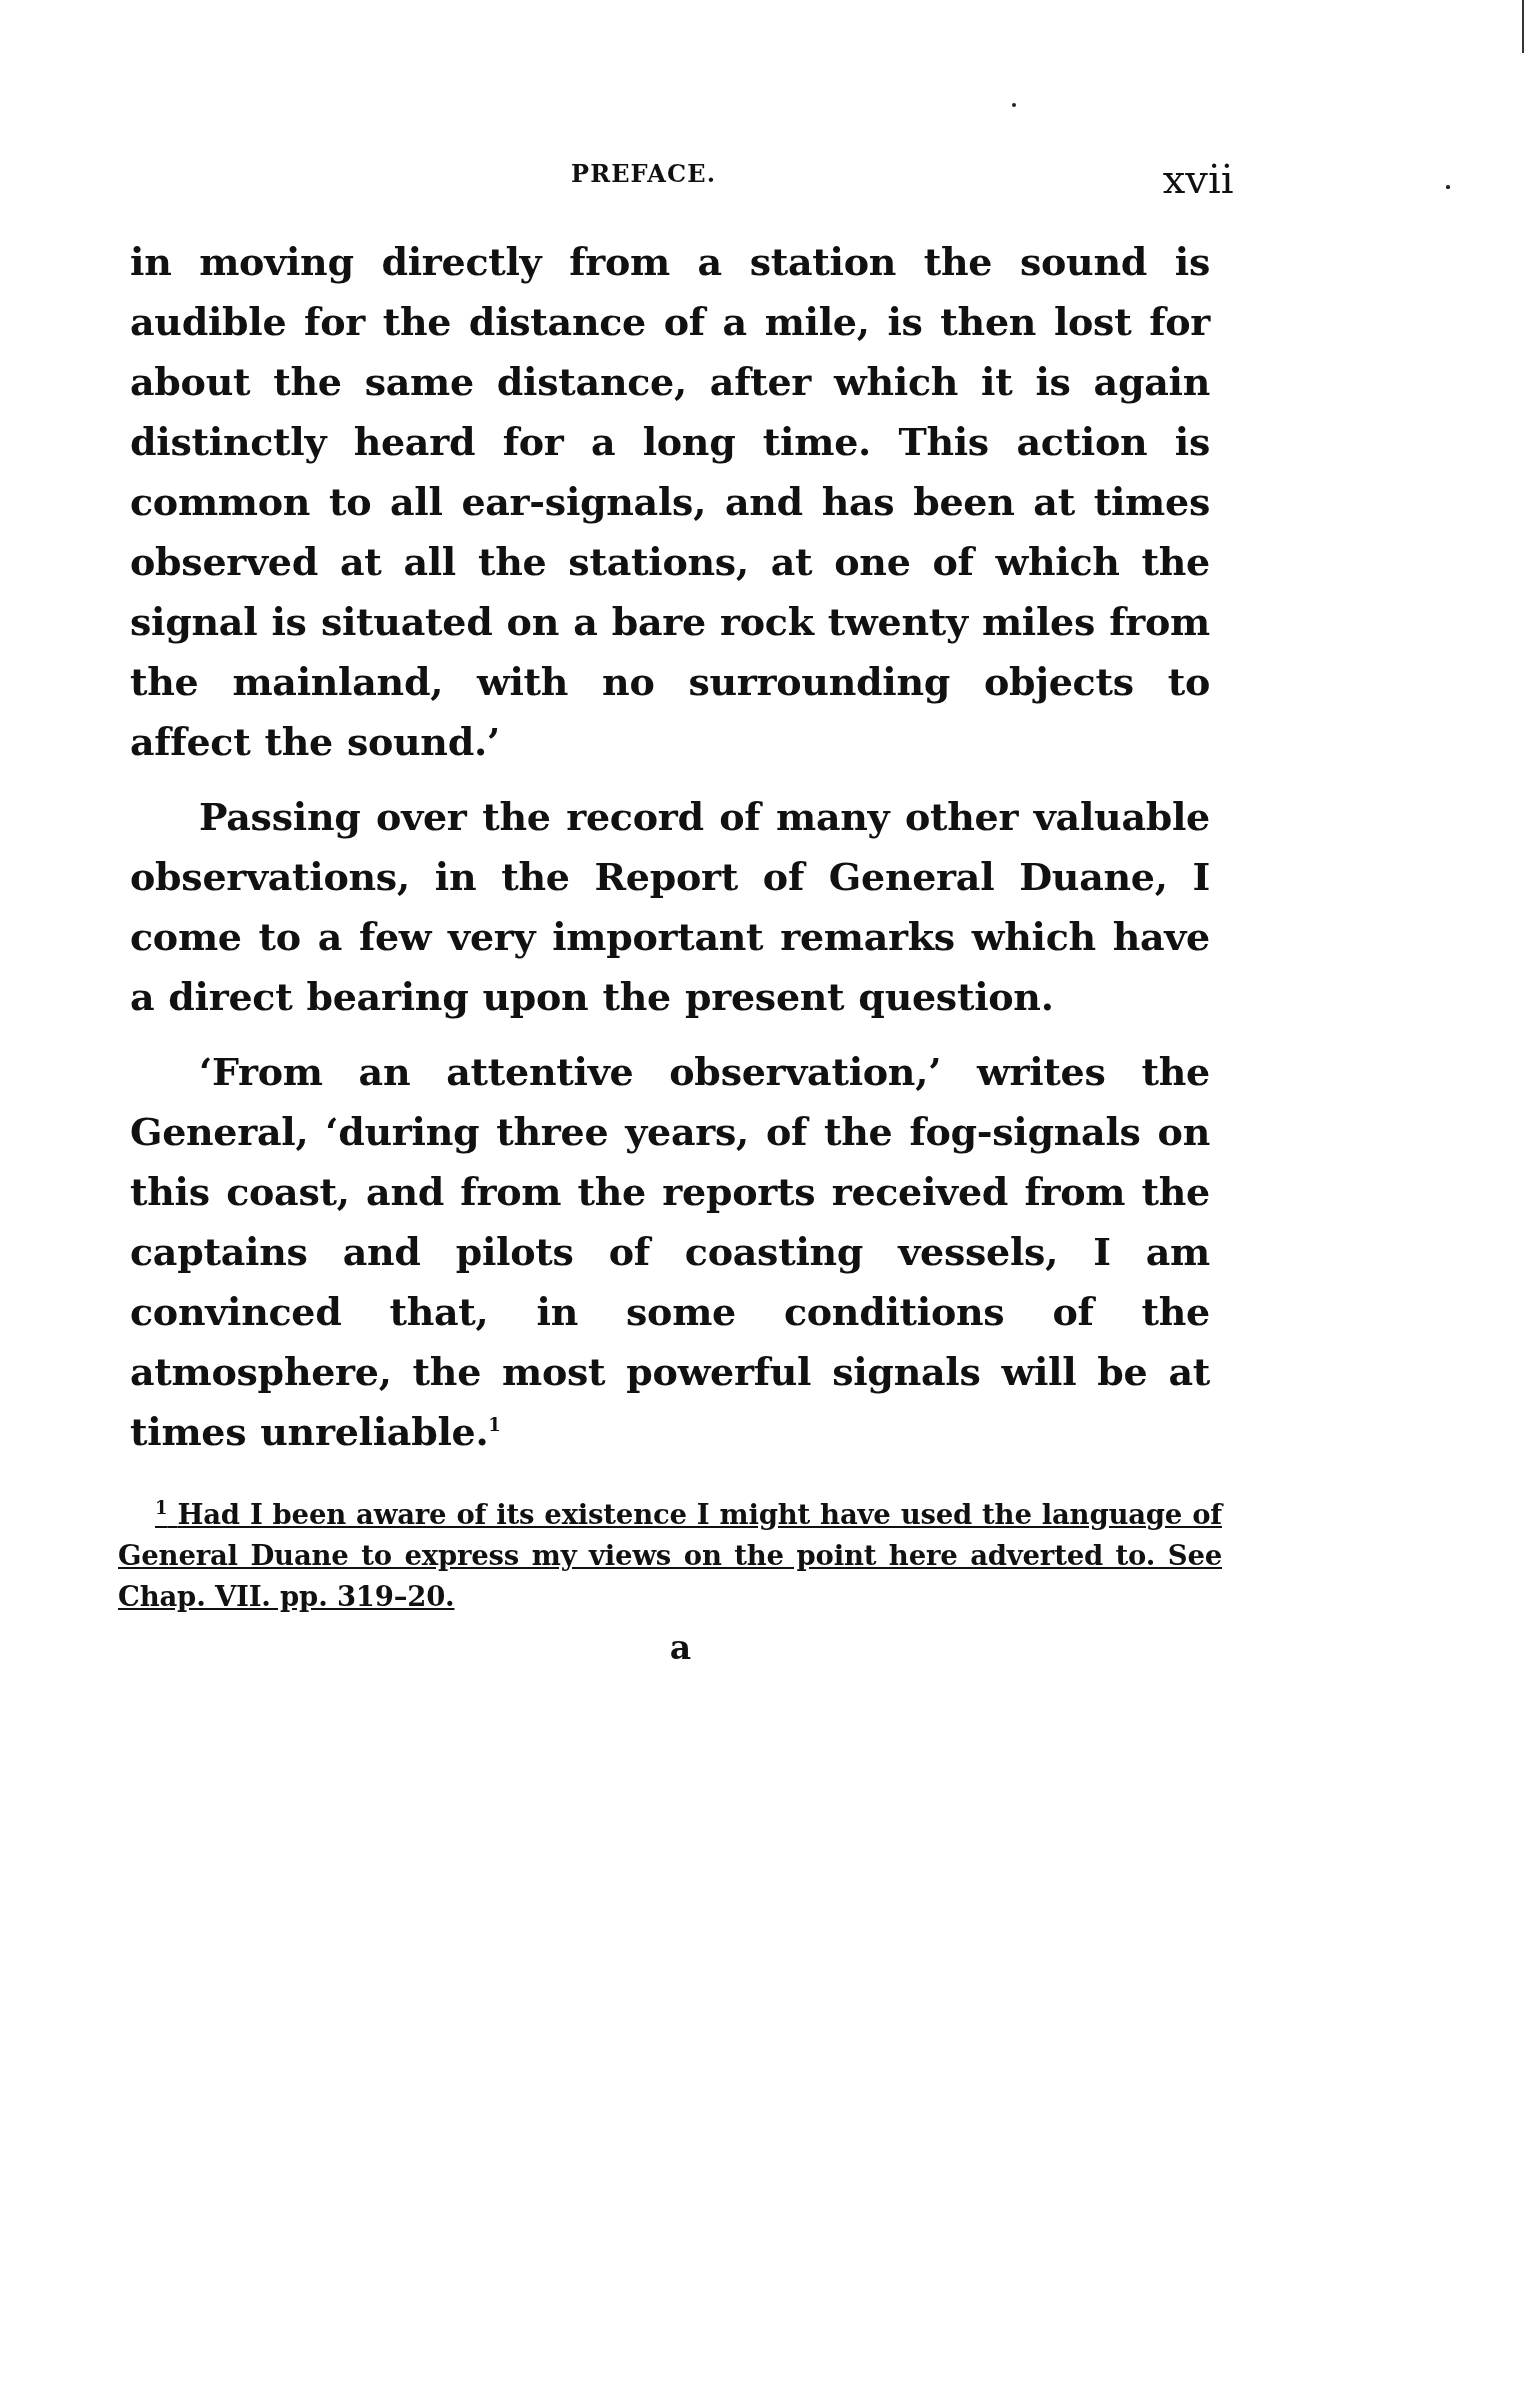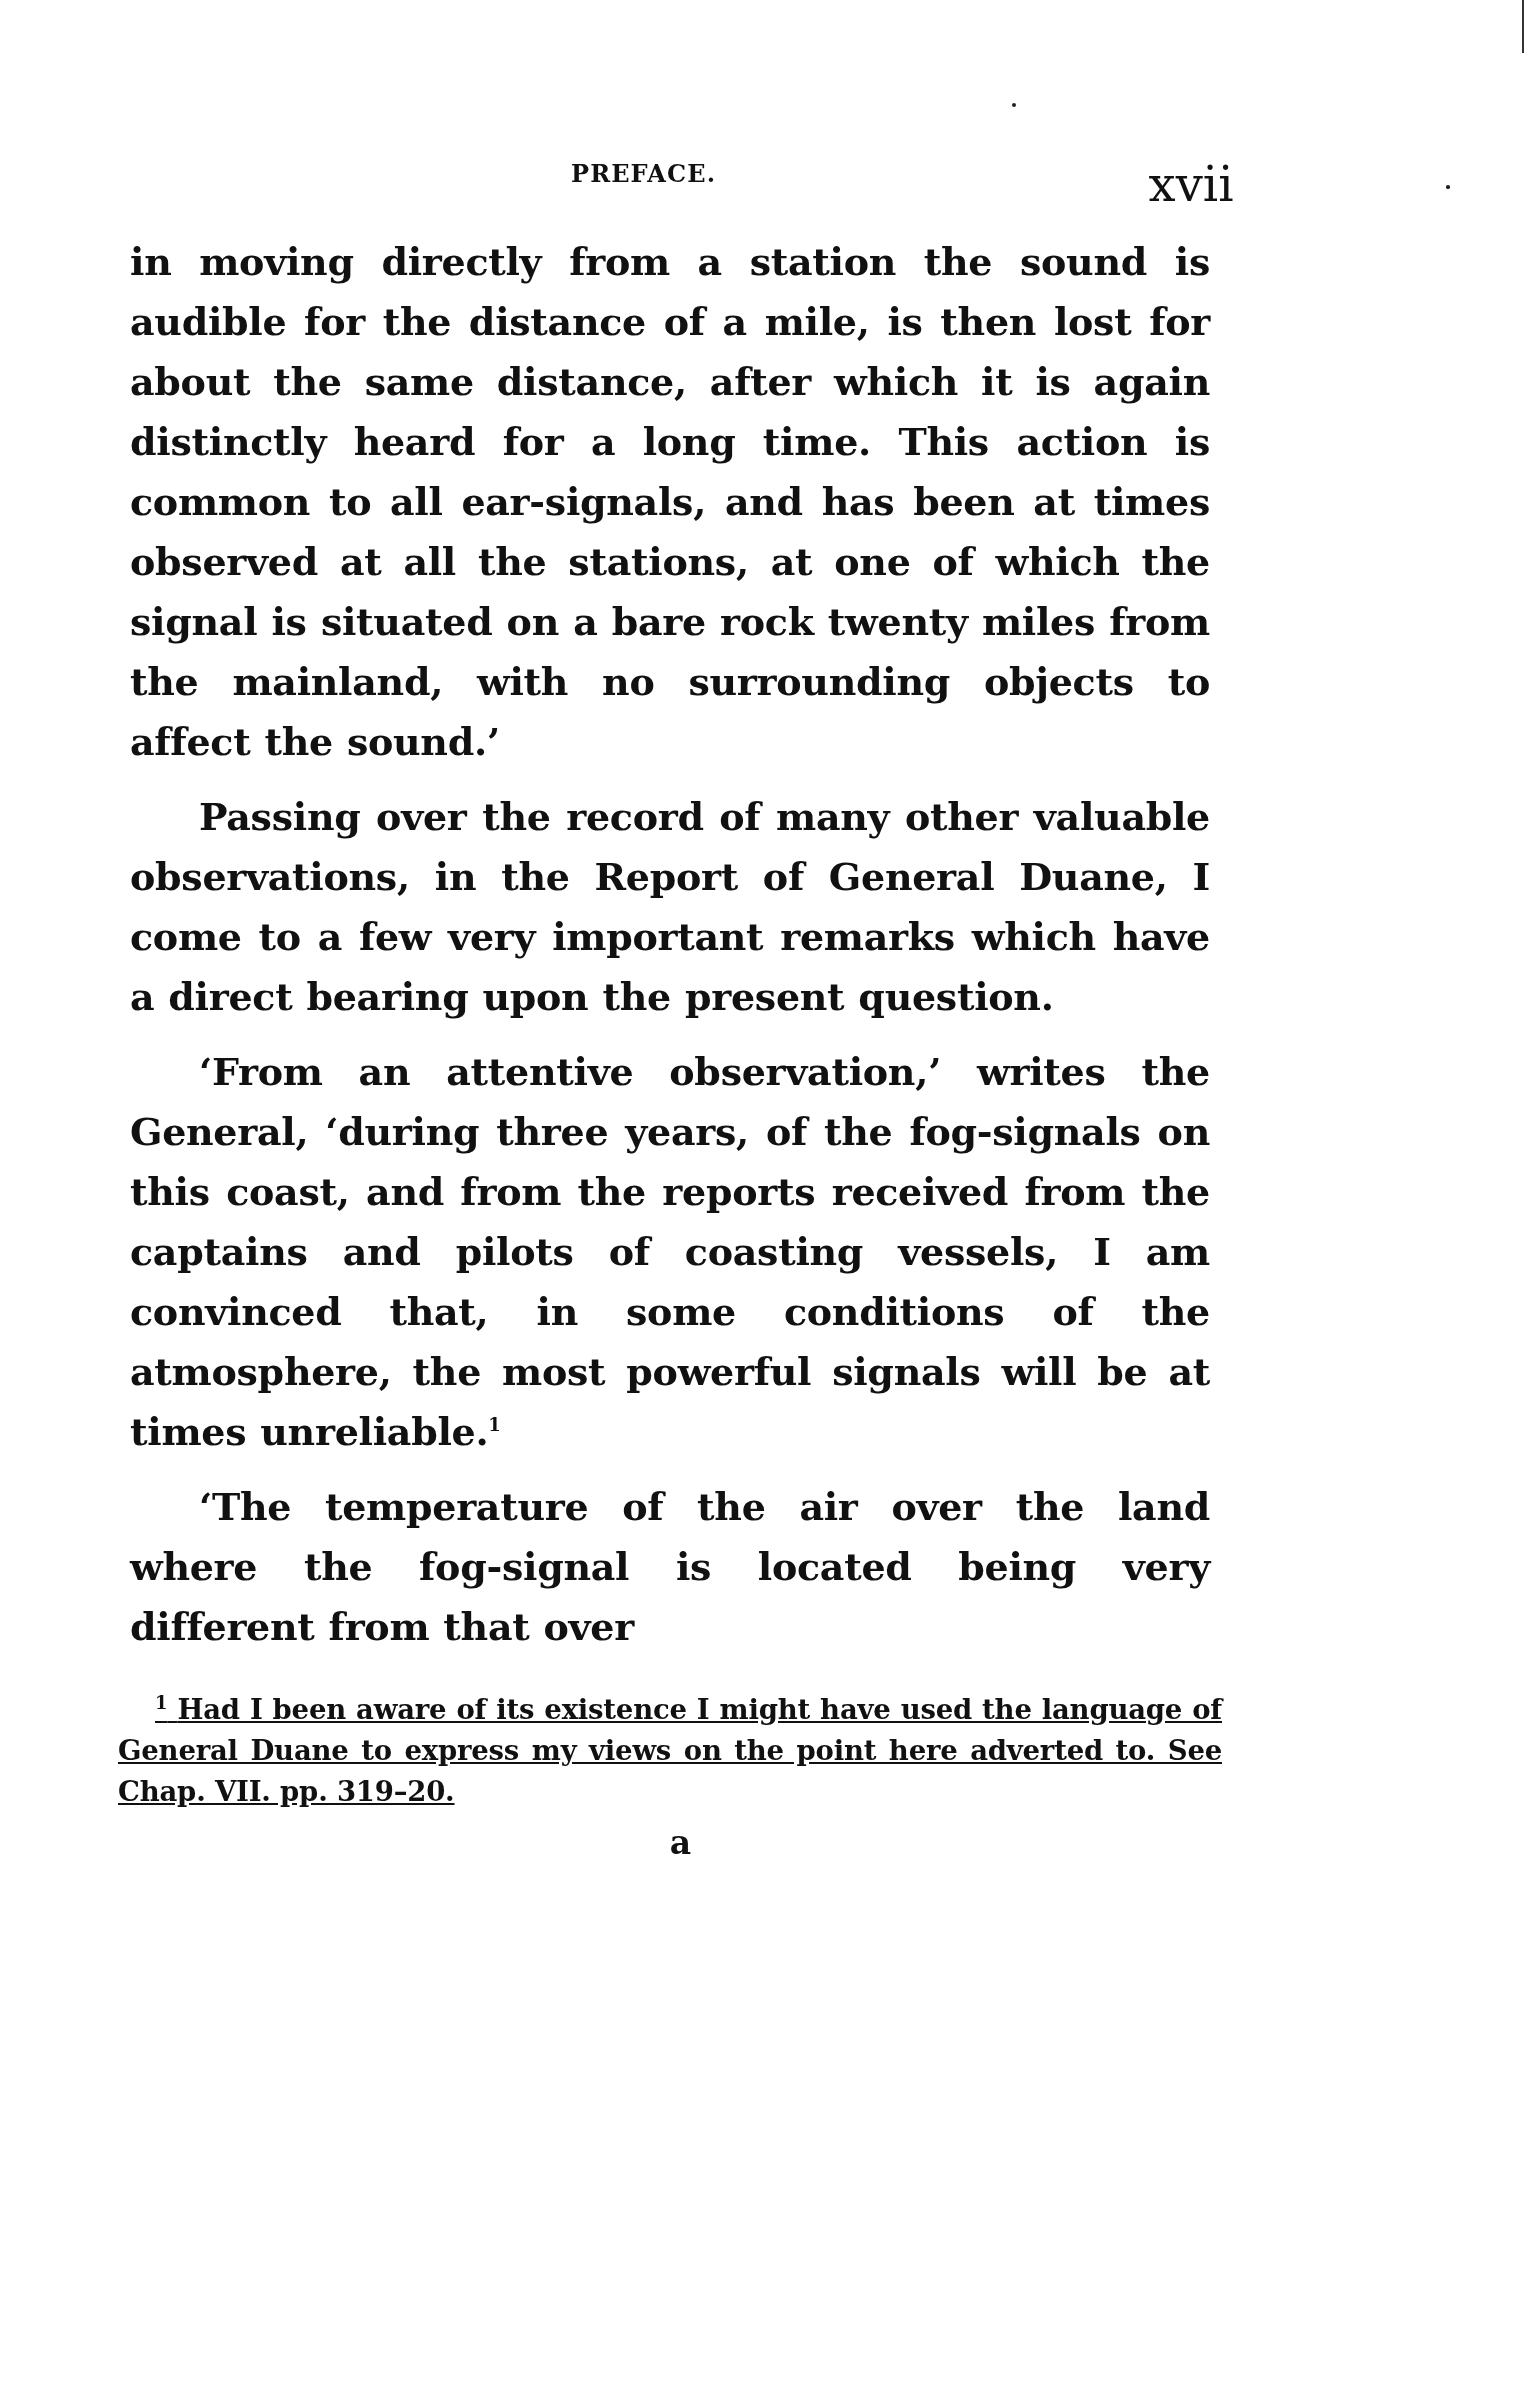--- a/index.html
+++ b/index.html
@@ -31,21 +31,21 @@
       position: absolute;
       left: 456px;
       top: 0;
       letter-spacing: 1.1px;
       font-size: 24px;
     }
     .running-head .folio {
       position: absolute;
       right: -8.5px;
       top: -3.2px;
-      font-size: 48px;
+      font-size: 40px;
       font-weight: normal;
     }
     .body-text {
       font-size: 38px;
       line-height: 60px;
       text-align: justify;
       font-weight: bold;
       letter-spacing: -0.3px;
       word-spacing: 1.1px;
     }
@@ -109,21 +109,20 @@
 
   <div class="running-head">
     <span class="title">PREFACE.</span>
     <span class="folio">xvii</span>
   </div>
 
   <div class="body-text">
     <p>in moving directly from a station the sound is audible for the distance of a mile, is then lost for about the same distance, after which it is again distinctly heard for a long time.  This action is common to all ear-signals, and has been at times observed at all the stations, at one of which the signal is situated on a bare rock twenty miles from the mainland, with no surrounding objects to affect the sound.’</p>
     <p class="indent">Passing over the record of many other valuable observations, in the Report of General Duane, I come to a few very important remarks which have a direct bearing upon the present question.</p>
     <p class="indent"><span>‘From an attentive observation,’ writes the General, ‘during three years, of the fog-signals on this coast, and from the reports received from the captains and pilots of coasting vessels, I am convinced that, in some conditions of the atmosphere, the most powerful signals will be at times unreliable.</span><span class="fn-mark">1</span></p>
-    <p class="indent">‘The temperature of the air over the land where the fog-signal is located being very different from that over</p>
   </div>
 
   <div class="footnotes">
     <p><span class="fn-mark">1</span> <span>Had I been aware of its existence I might have used the language of General Duane to express my views on the point here adverted to.  See Chap. VII. pp. 319–20.</span></p>
   </div>
 
   <div class="signature">a</div>
 
 </div>
 

